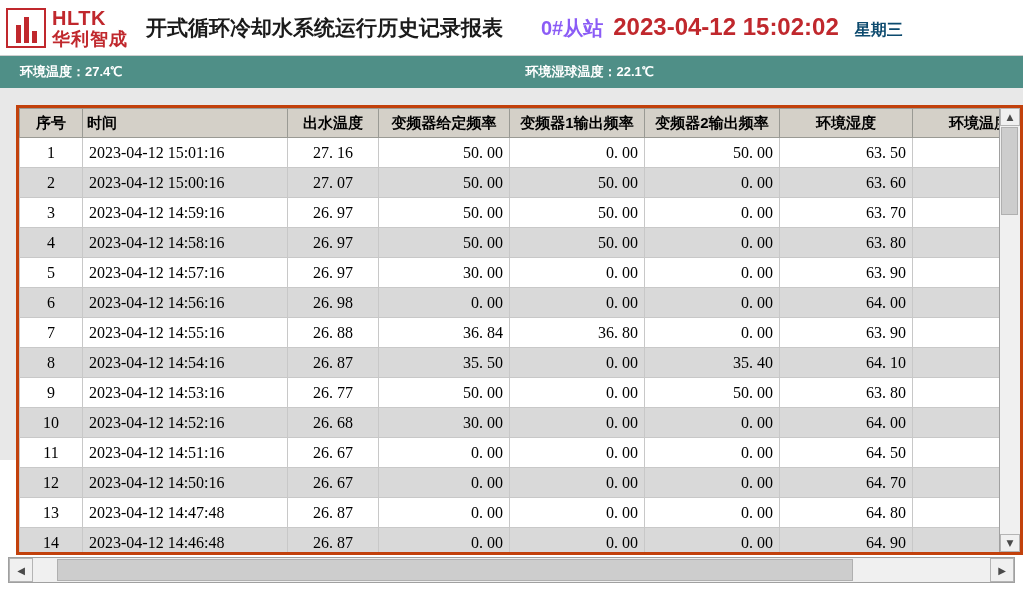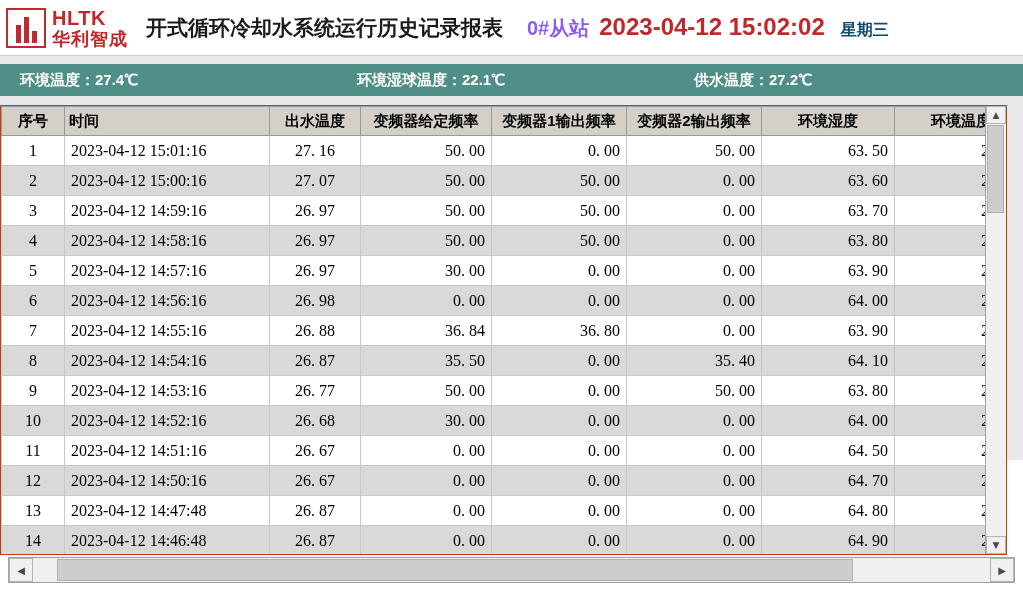--- a/index.html
+++ b/index.html
@@ -72,21 +72,21 @@
     font-weight: bold;
     color: #c0282d;
     letter-spacing: 1px;
     margin-top: 2px;
   }
   .header-title {
     font-size: 21px;
     font-weight: bold;
     color: #1a1a1a;
     white-space: nowrap;
-    margin-right: 24px;
+    margin-right: 38px;
   }
   .header-right {
     display: flex;
     align-items: baseline;
     white-space: nowrap;
   }
   .station {
     font-size: 20px;
     font-weight: bold;
     color: #8b5cf6;
@@ -104,42 +104,41 @@
     color: #0c4a6e;
   }
 
   
   .status-strip {
     height: 32px;
     background: #4f8f87;
     display: flex;
     align-items: center;
     color: #ffffff;
-    font-size: 15px;
+    font-size: 13px;
     font-weight: bold;
     padding: 0 6px;
     box-sizing: border-box;
-    margin-top: 8px;
   }
   .status-item {
     flex: 1 1 0;
     text-align: left;
     padding-left: 14px;
     white-space: nowrap;
   }
 
   
   .table-wrap {
     position: absolute;
-    left: 0;
+    left: 16px;
     top: 105px;
     width: 1007px;
     height: 450px;
     background: #ffffff;
-    border: 1px solid #c2410c;
+    border: 3px solid #c2410c;
     box-sizing: border-box;
     display: flex;
   }
   .grid-area {
     flex: 1 1 auto;
     overflow: hidden;
     position: relative;
   }
   table.grid {
     border-collapse: collapse;
@@ -281,21 +280,20 @@
     <div class="header-right">
       <div class="station">0#从站</div>
       <div class="datetime">2023-04-12 15:02:02</div>
       <div class="weekday">星期三</div>
     </div>
   </div>
 
   <div class="status-strip">
     <div class="status-item">环境温度：27.4℃</div>
     <div class="status-item">环境湿球温度：22.1℃</div>
-    <div class="status-item">供水温度：27.2℃</div>
   </div>
 
   <div class="table-wrap">
     <div class="grid-area">
       <table class="grid">
         <thead>
           <tr>
             <th class="c-idx">序号</th>
             <th class="c-time">时间</th>
             <th class="c-outtemp">出水温度</th>

